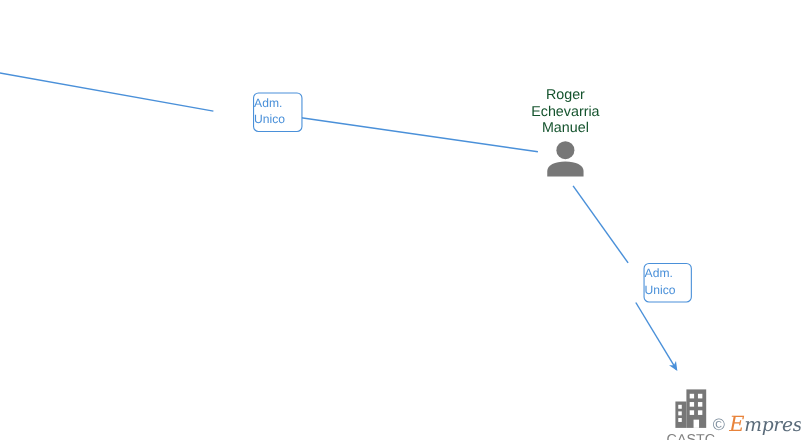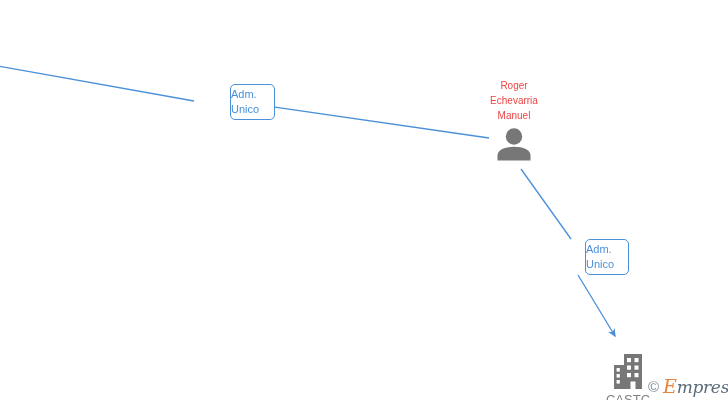--- a/index.html
+++ b/index.html
@@ -26,23 +26,23 @@
   }
   
   .person-node {
     position: absolute;
     left: 464px;
     top: 78px;
     width: 100px;
     text-align: center;
   }
   .person-label {
-    font-size: 10px;
+    font-size: 13px;
     line-height: 15px;
-    color: #ef4444;
+    color: #14532d;
     white-space: pre-line;
   }
   .person-icon {
     margin-top: 4px;
     display: block;
   }
   
   .company-node {
     position: absolute;
     left: 578px;

